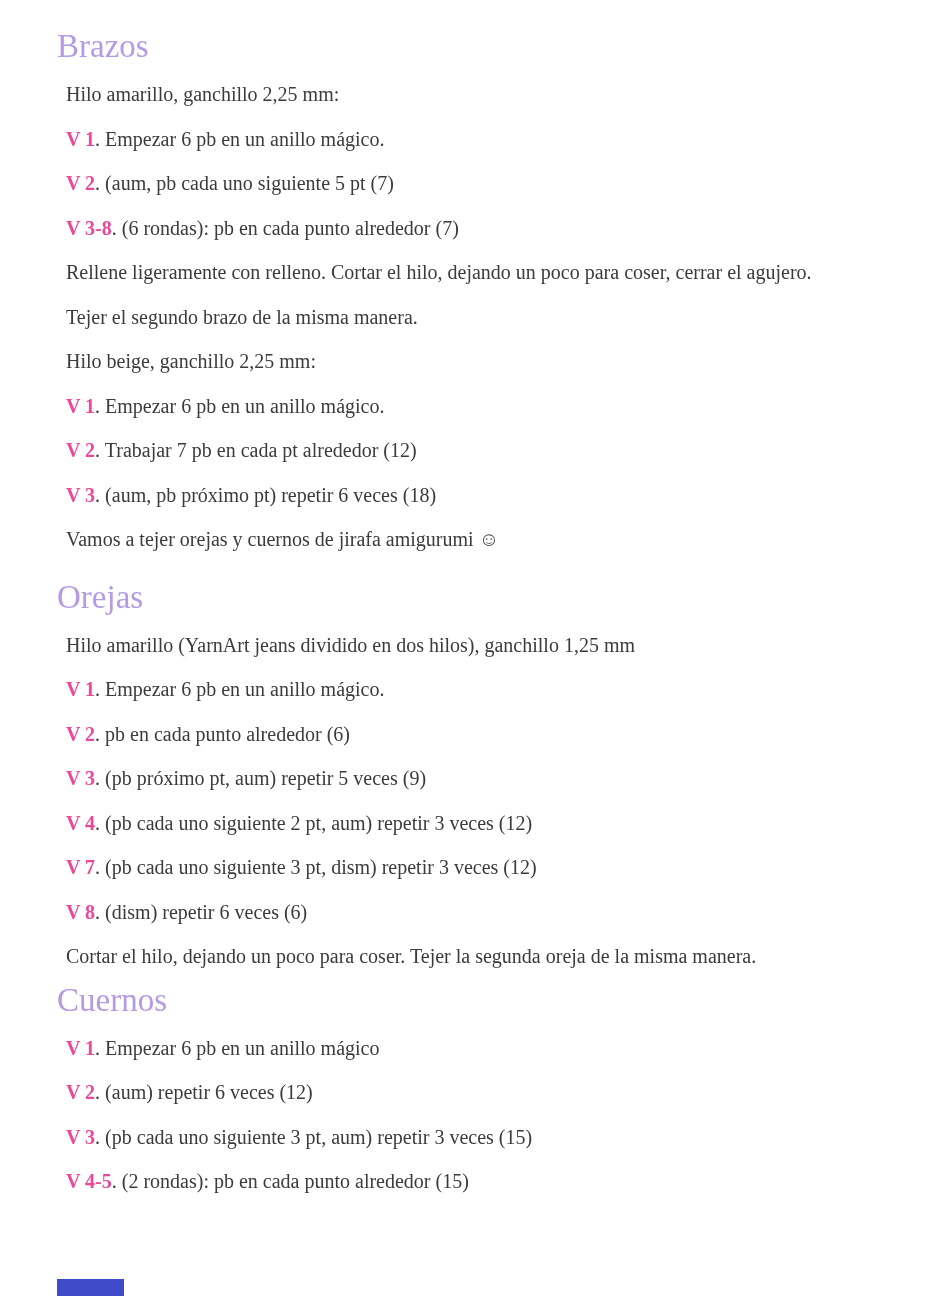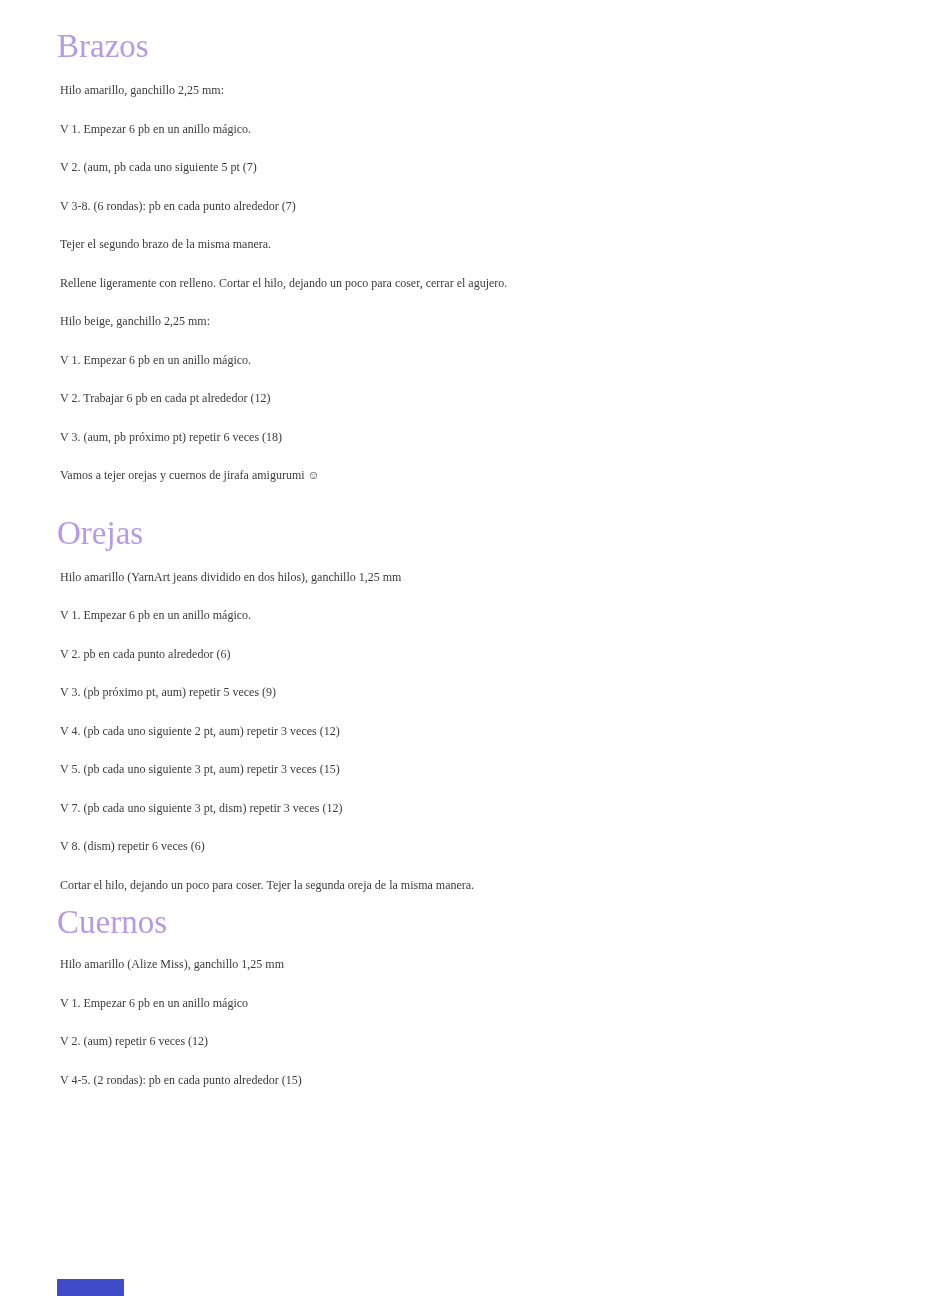--- a/index.html
+++ b/index.html
@@ -18,66 +18,65 @@
     font-family: "Liberation Serif", "DejaVu Serif", serif;
     font-weight: normal;
     font-size: 33px;
     line-height: 44px;
     color: #b49be3;
     margin: 17px 0 5px 0;
   }
   h1.section-title.first { margin-top: 24px; }
   h1.section-title.tight { margin-top: -6px; margin-bottom: 2px; }
   p.line {
-    font-size: 12px;
+    font-size: 20px;
     line-height: 35.5px;
-    margin: 3px;
+    margin: 9px;
     white-space: nowrap;
     color: #3b3b3b;
   }
-  span.round-label { color: #404040; }
+  span.round-label { color: #ec4899; font-weight: bold; }
   .clipped-blue {
     position: absolute;
     left: 57px;
     top: 1279px;
     width: 67px;
     height: 17px;
     background: #3f4bc8;
   }
 </style>
 </head>
 <body>
 
 <div class="page">
 
   <h1 class="section-title first">Brazos</h1>
   <p class="line"><span class="round-label"></span><span>Hilo amarillo, ganchillo 2,25 mm:</span></p>
   <p class="line"><span class="round-label">V 1</span><span>. Empezar 6 pb en un anillo mágico.</span></p>
   <p class="line"><span class="round-label">V 2</span><span>. (aum, pb cada uno siguiente 5 pt (7)</span></p>
   <p class="line"><span class="round-label">V 3-8</span><span>. (6 rondas): pb en cada punto alrededor (7)</span></p>
+  <p class="line"><span class="round-label"></span><span>Rellene ligeramente con relleno. Cortar el hilo, dejando un poco para coser, cerrar el agujero.</span></p>
   <p class="line"><span class="round-label"></span><span>Tejer el segundo brazo de la misma manera.</span></p>
-  <p class="line"><span class="round-label"></span><span>Rellene ligeramente con relleno. Cortar el hilo, dejando un poco para coser, cerrar el agujero.</span></p>
 
   <p class="line"><span class="round-label"></span><span>Hilo beige, ganchillo 2,25 mm:</span></p>
   <p class="line"><span class="round-label">V 1</span><span>. Empezar 6 pb en un anillo mágico.</span></p>
-  <p class="line"><span class="round-label">V 2</span><span>. Trabajar 6 pb en cada pt alrededor (12)</span></p>
+  <p class="line"><span class="round-label">V 2</span><span>. Trabajar 7 pb en cada pt alrededor (12)</span></p>
   <p class="line"><span class="round-label">V 3</span><span>. (aum, pb próximo pt) repetir 6 veces (18)</span></p>
   <p class="line"><span class="round-label"></span><span>Vamos a tejer orejas y cuernos de jirafa amigurumi ☺</span></p>
 
   <h1 class="section-title">Orejas</h1>
   <p class="line"><span class="round-label"></span><span>Hilo amarillo (YarnArt jeans dividido en dos hilos), ganchillo 1,25 mm</span></p>
   <p class="line"><span class="round-label">V 1</span><span>. Empezar 6 pb en un anillo mágico.</span></p>
   <p class="line"><span class="round-label">V 2</span><span>. pb en cada punto alrededor (6)</span></p>
   <p class="line"><span class="round-label">V 3</span><span>. (pb próximo pt, aum) repetir 5 veces (9)</span></p>
   <p class="line"><span class="round-label">V 4</span><span>. (pb cada uno siguiente 2 pt, aum) repetir 3 veces (12)</span></p>
-  <p class="line"><span class="round-label">V 5</span><span>. (pb cada uno siguiente 3 pt, aum) repetir 3 veces (15)</span></p>
   <p class="line"><span class="round-label">V 7</span><span>. (pb cada uno siguiente 3 pt, dism) repetir 3 veces (12)</span></p>
   <p class="line"><span class="round-label">V 8</span><span>. (dism) repetir 6 veces (6)</span></p>
   <p class="line"><span class="round-label"></span><span>Cortar el hilo, dejando un poco para coser. Tejer la segunda oreja de la misma manera.</span></p>
 
   <h1 class="section-title tight">Cuernos</h1>
-  <p class="line"><span class="round-label"></span><span>Hilo amarillo (Alize Miss), ganchillo 1,25 mm</span></p>
   <p class="line"><span class="round-label">V 1</span><span>. Empezar 6 pb en un anillo mágico</span></p>
   <p class="line"><span class="round-label">V 2</span><span>. (aum) repetir 6 veces (12)</span></p>
+  <p class="line"><span class="round-label">V 3</span><span>. (pb cada uno siguiente 3 pt, aum) repetir 3 veces (15)</span></p>
   <p class="line"><span class="round-label">V 4-5</span><span>. (2 rondas): pb en cada punto alrededor (15)</span></p>
 
   <div class="clipped-blue"></div>
 </div>
 
 </body></html>

